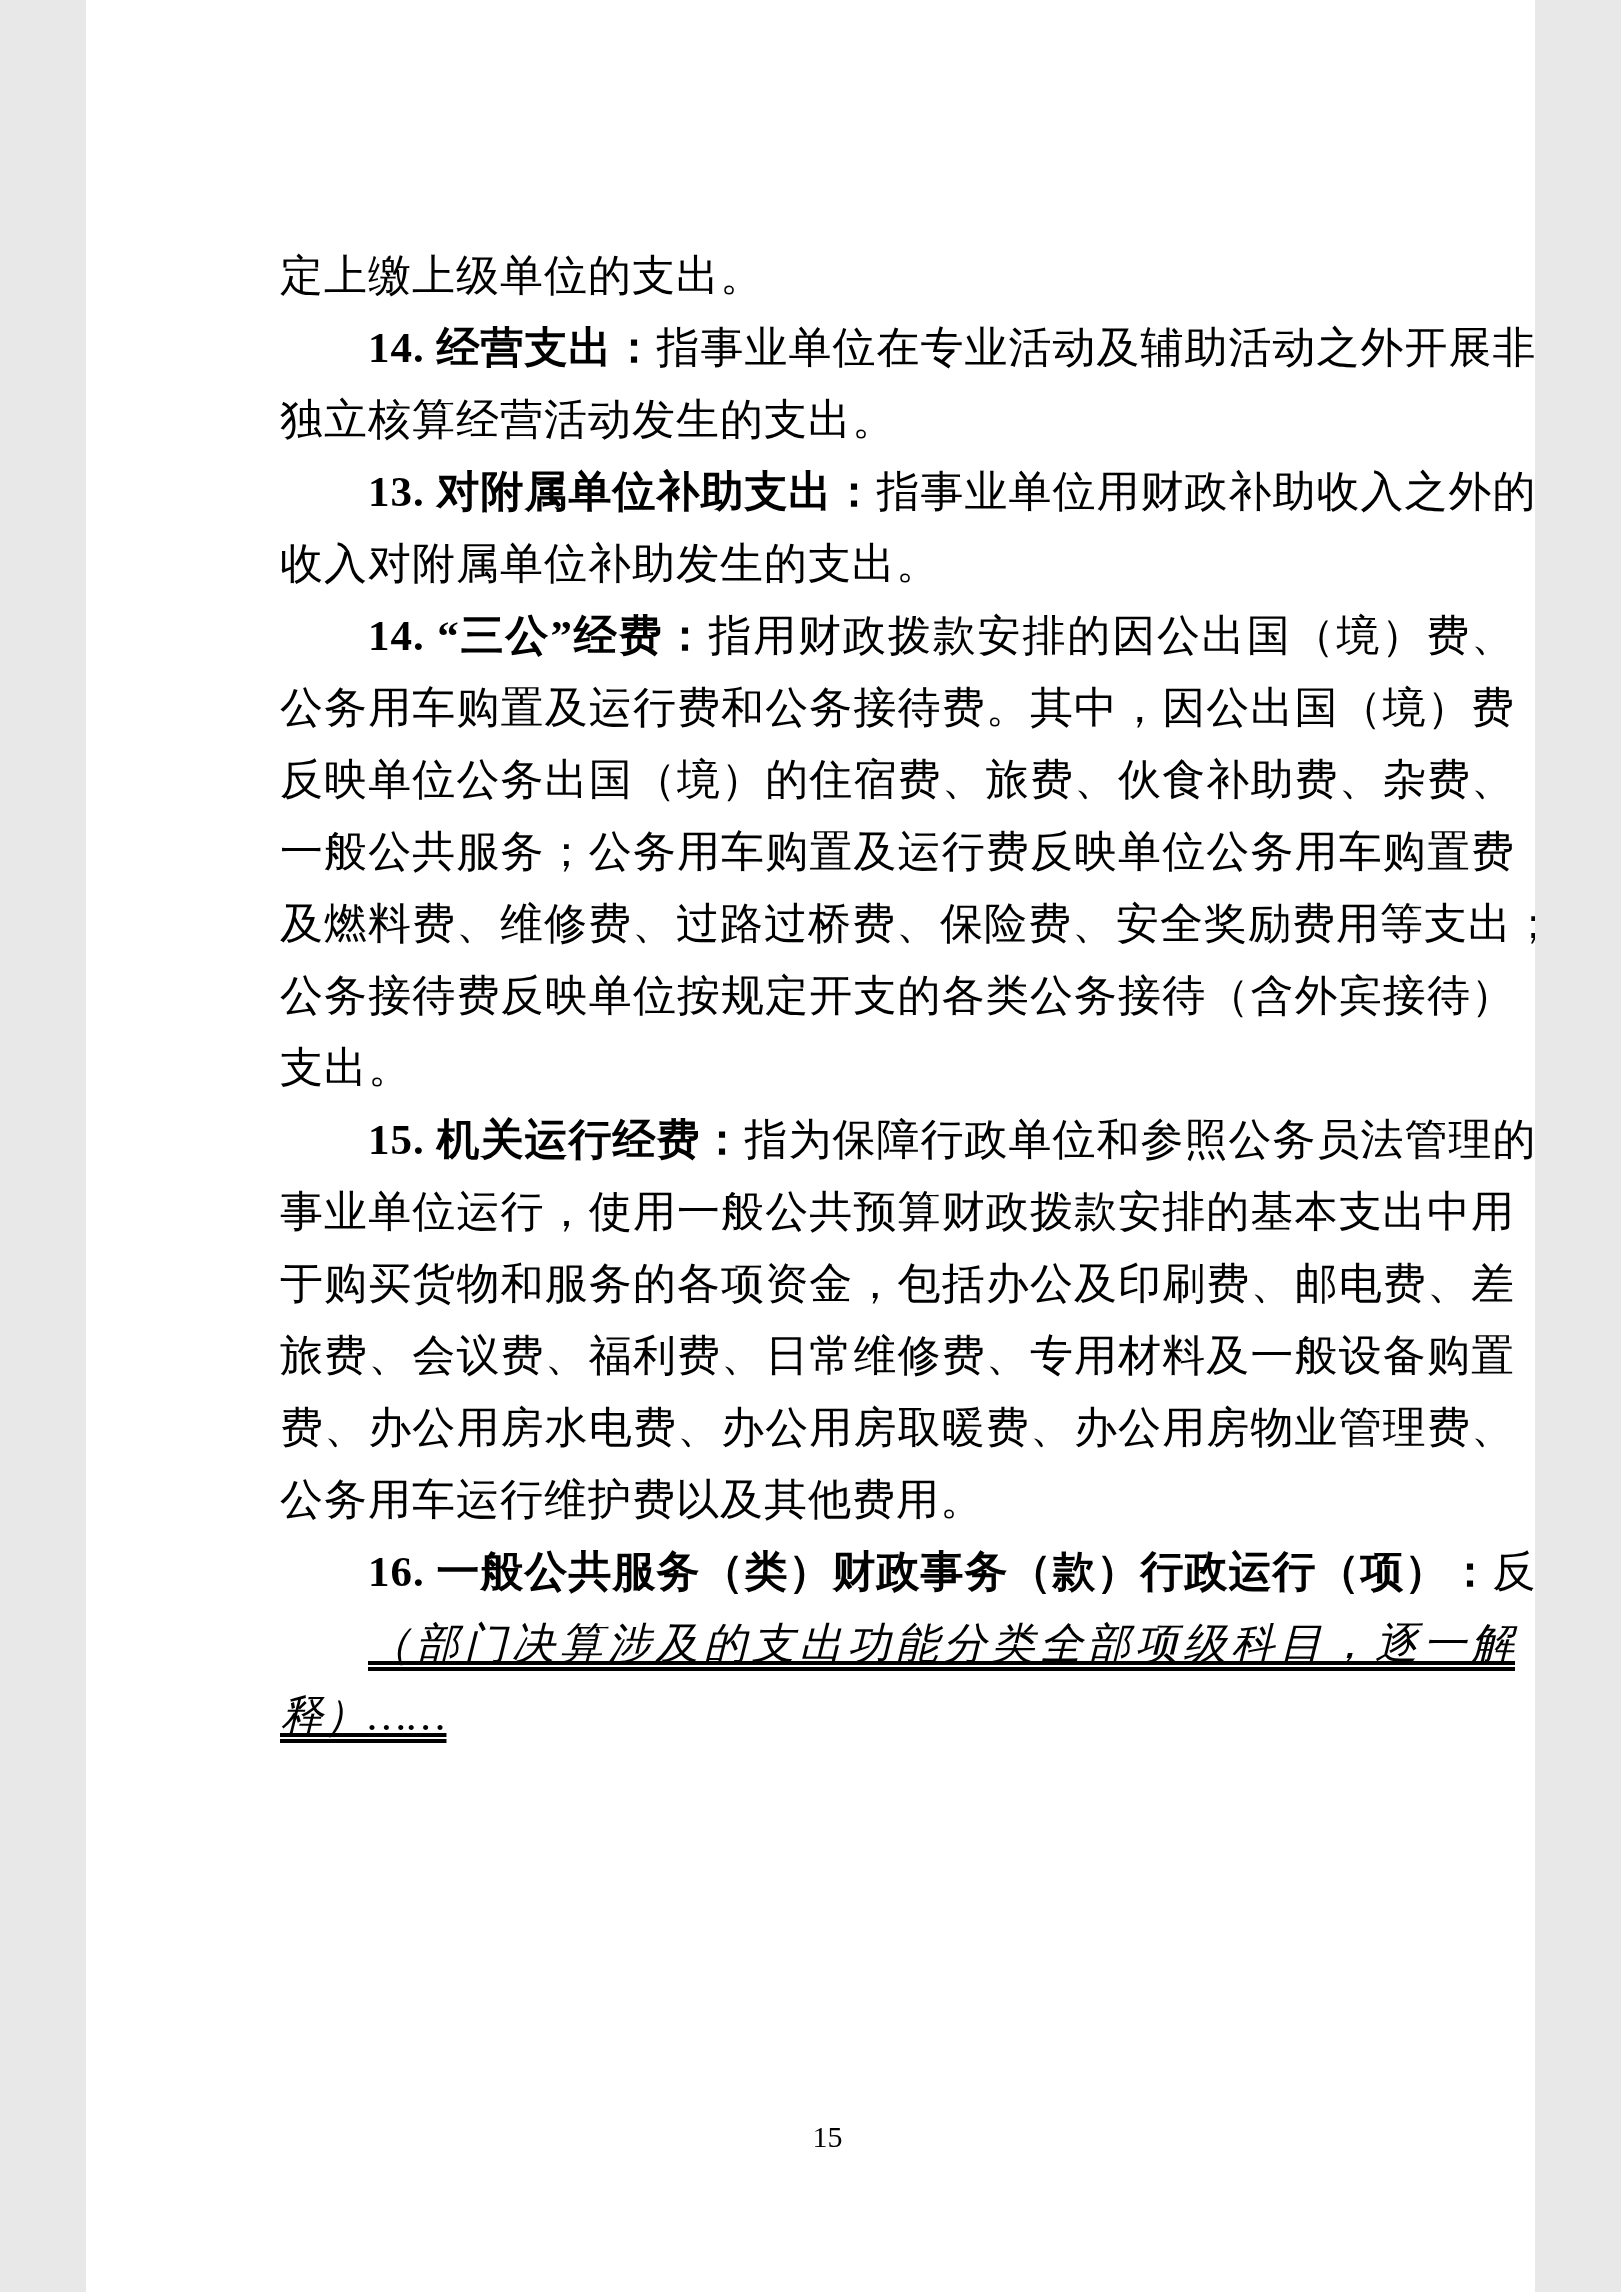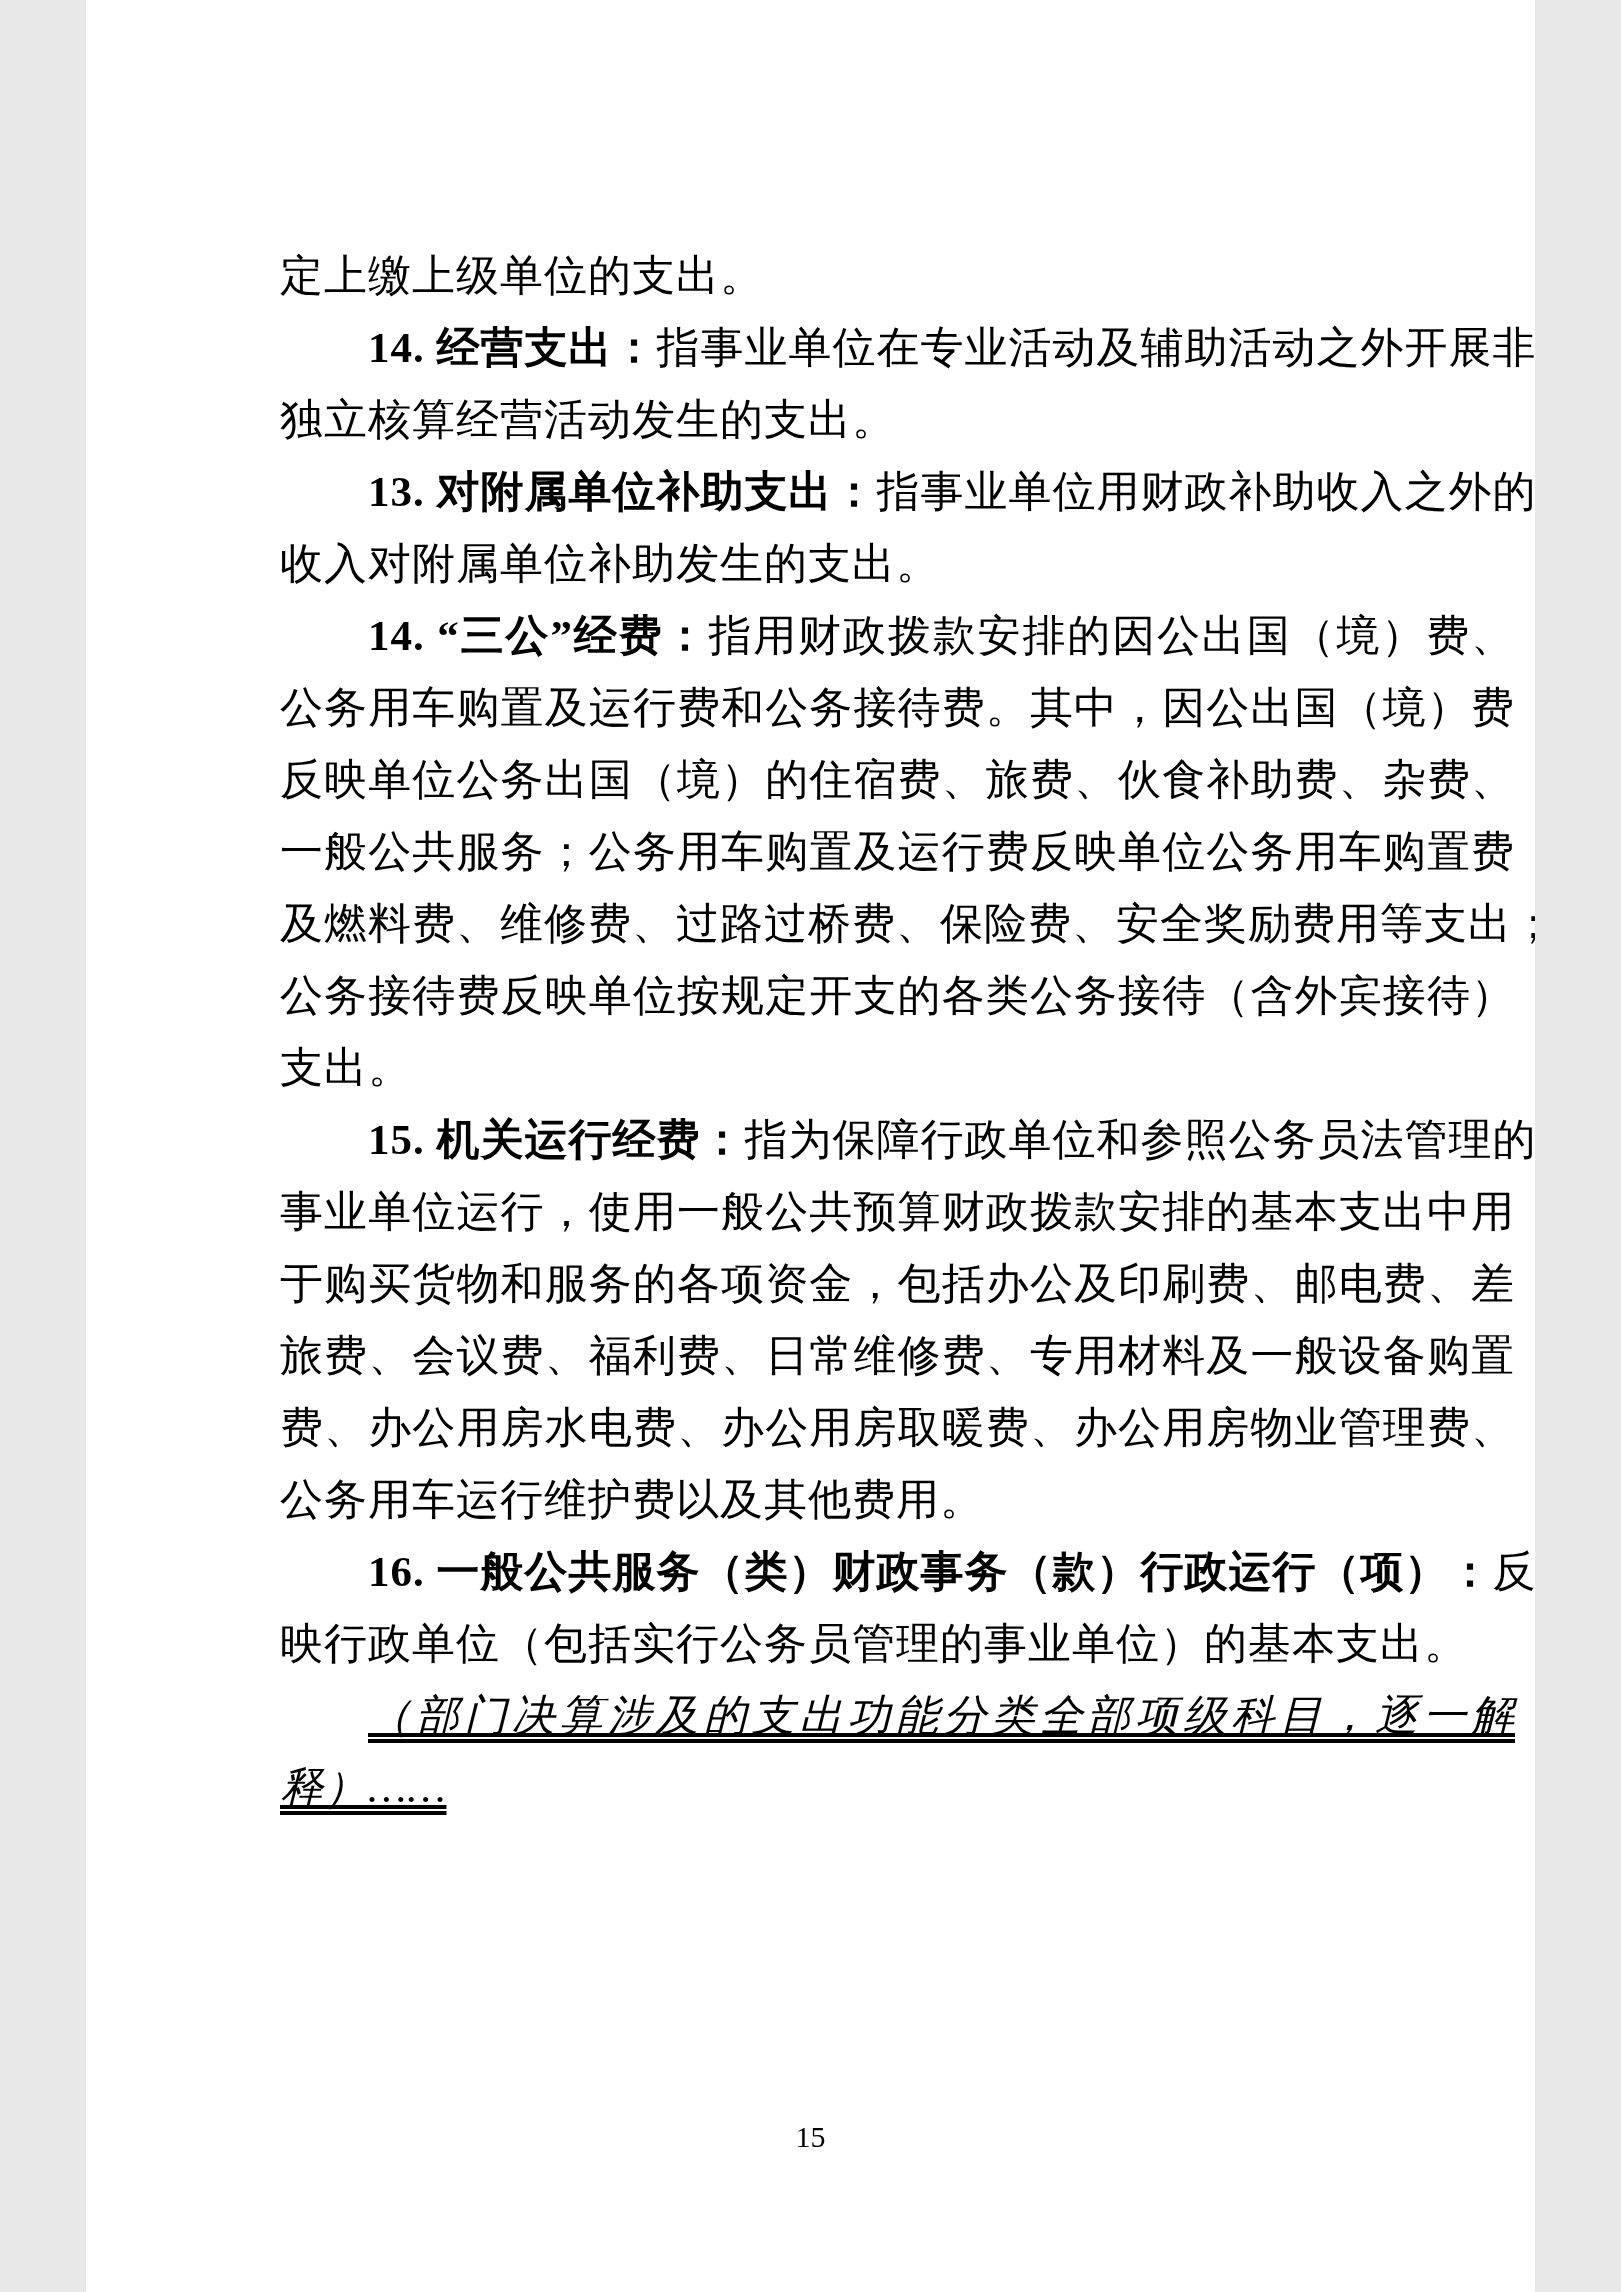--- a/index.html
+++ b/index.html
@@ -46,21 +46,21 @@
     text-decoration: underline;
   }
   .line.note span {
     text-decoration: underline;
     text-decoration-thickness: 3.9px;
     text-underline-offset: 8.8px;
   }
   .page-number {
     position: absolute;
     top: 2117px;
-    left: 0;
+    left: 17px;
     width: 100%;
     text-align: center;
     font-size: 30px;
     line-height: 39px;
     font-style: normal;
   }
 </style>
 </head>
 <body>
 
@@ -78,19 +78,18 @@
       <div class="line fill"><span>及燃料费、维修费、过路过桥费、保险费、安全奖励费用等支出；</span></div>
       <div class="line fill"><span>公务接待费反映单位按规定开支的各类公务接待（含外宾接待）</span></div>
       <div class="line final"><span>支出。</span></div>
       <div class="line indent fill"><span class="b">15. 机关运行经费：</span><span>指为保障行政单位和参照公务员法管理的</span></div>
       <div class="line fill"><span>事业单位运行，使用一般公共预算财政拨款安排的基本支出中用</span></div>
       <div class="line fill"><span>于购买货物和服务的各项资金，包括办公及印刷费、邮电费、差</span></div>
       <div class="line fill"><span>旅费、会议费、福利费、日常维修费、专用材料及一般设备购置</span></div>
       <div class="line fill"><span>费、办公用房水电费、办公用房取暖费、办公用房物业管理费、</span></div>
       <div class="line final"><span>公务用车运行维护费以及其他费用。</span></div>
       <div class="line indent fill"><span class="b">16. 一般公共服务（类）财政事务（款）行政运行（项）：</span><span>反</span></div>
-      <div class="line final"><span>映行政单位（包括实行公务员管理的事业单位）的基本支出。</span></div>
       <div class="line note indent fill"><span>（部门决算涉及的支出功能分类全部项级科目，逐一解</span></div>
       <div class="line note final"><span>释）……</span></div>
     </div>
   <div class="page-number">15</div>
 </div>
 
 
 </body></html>

